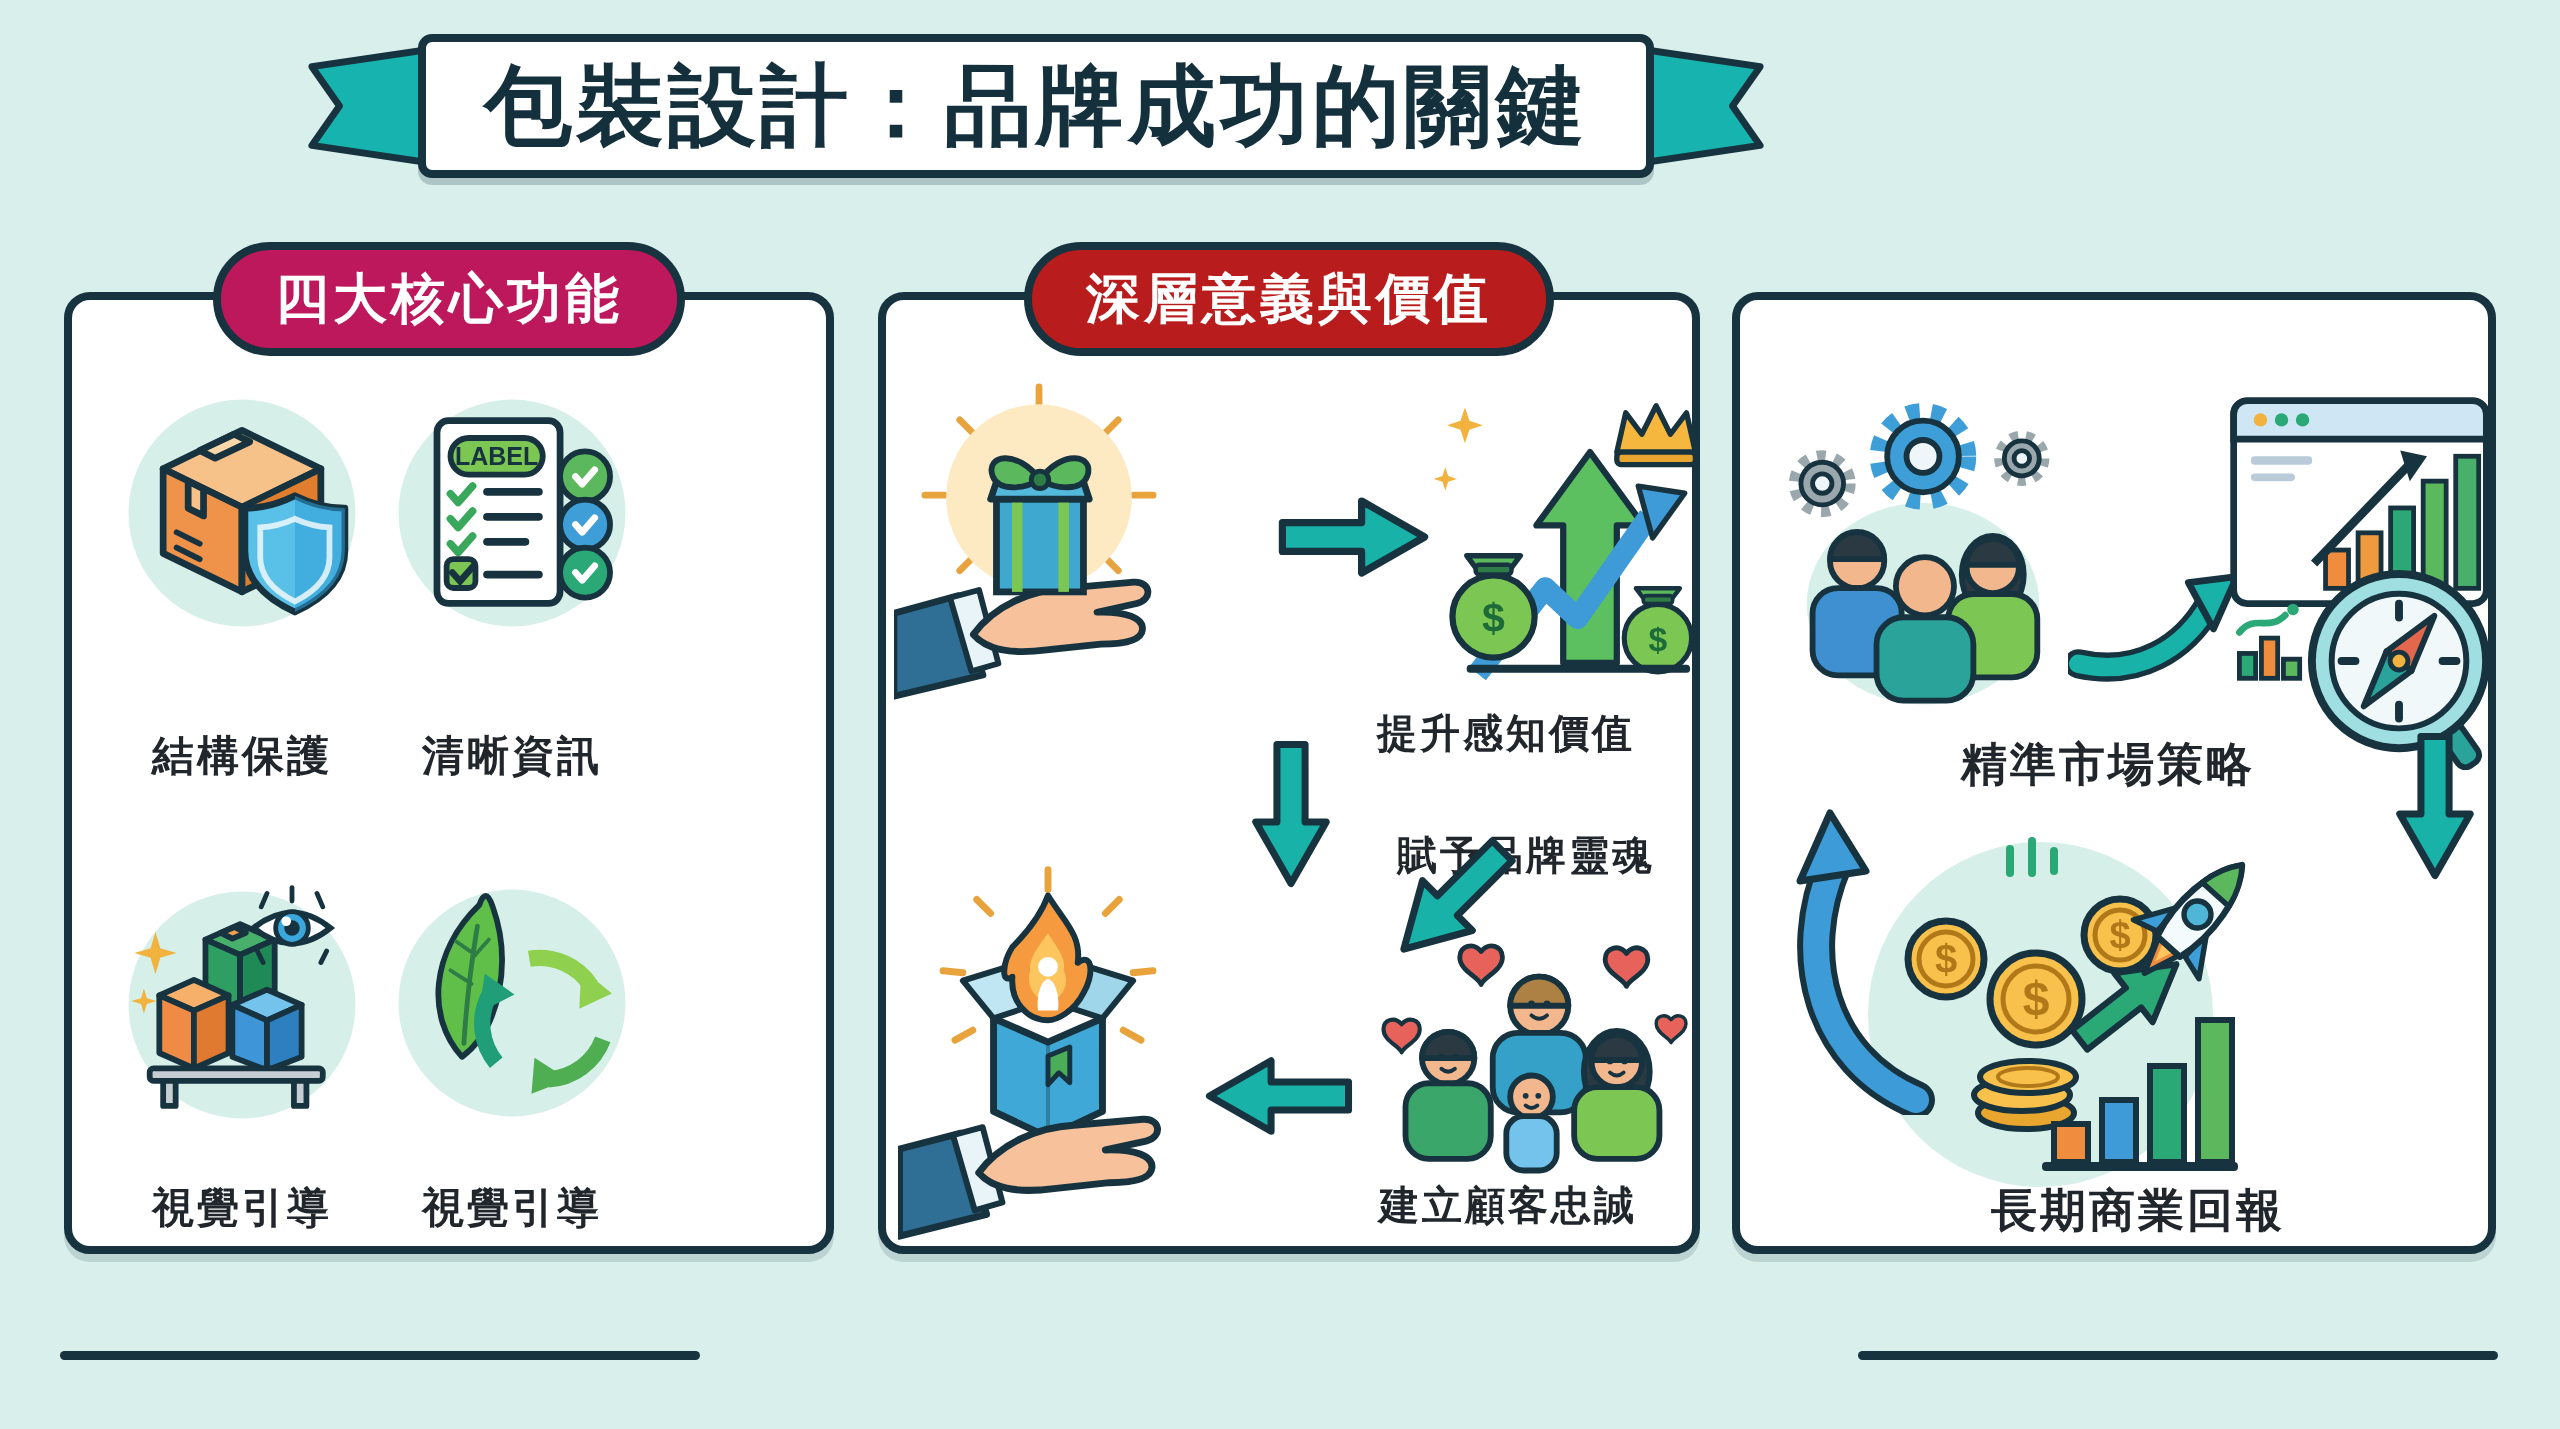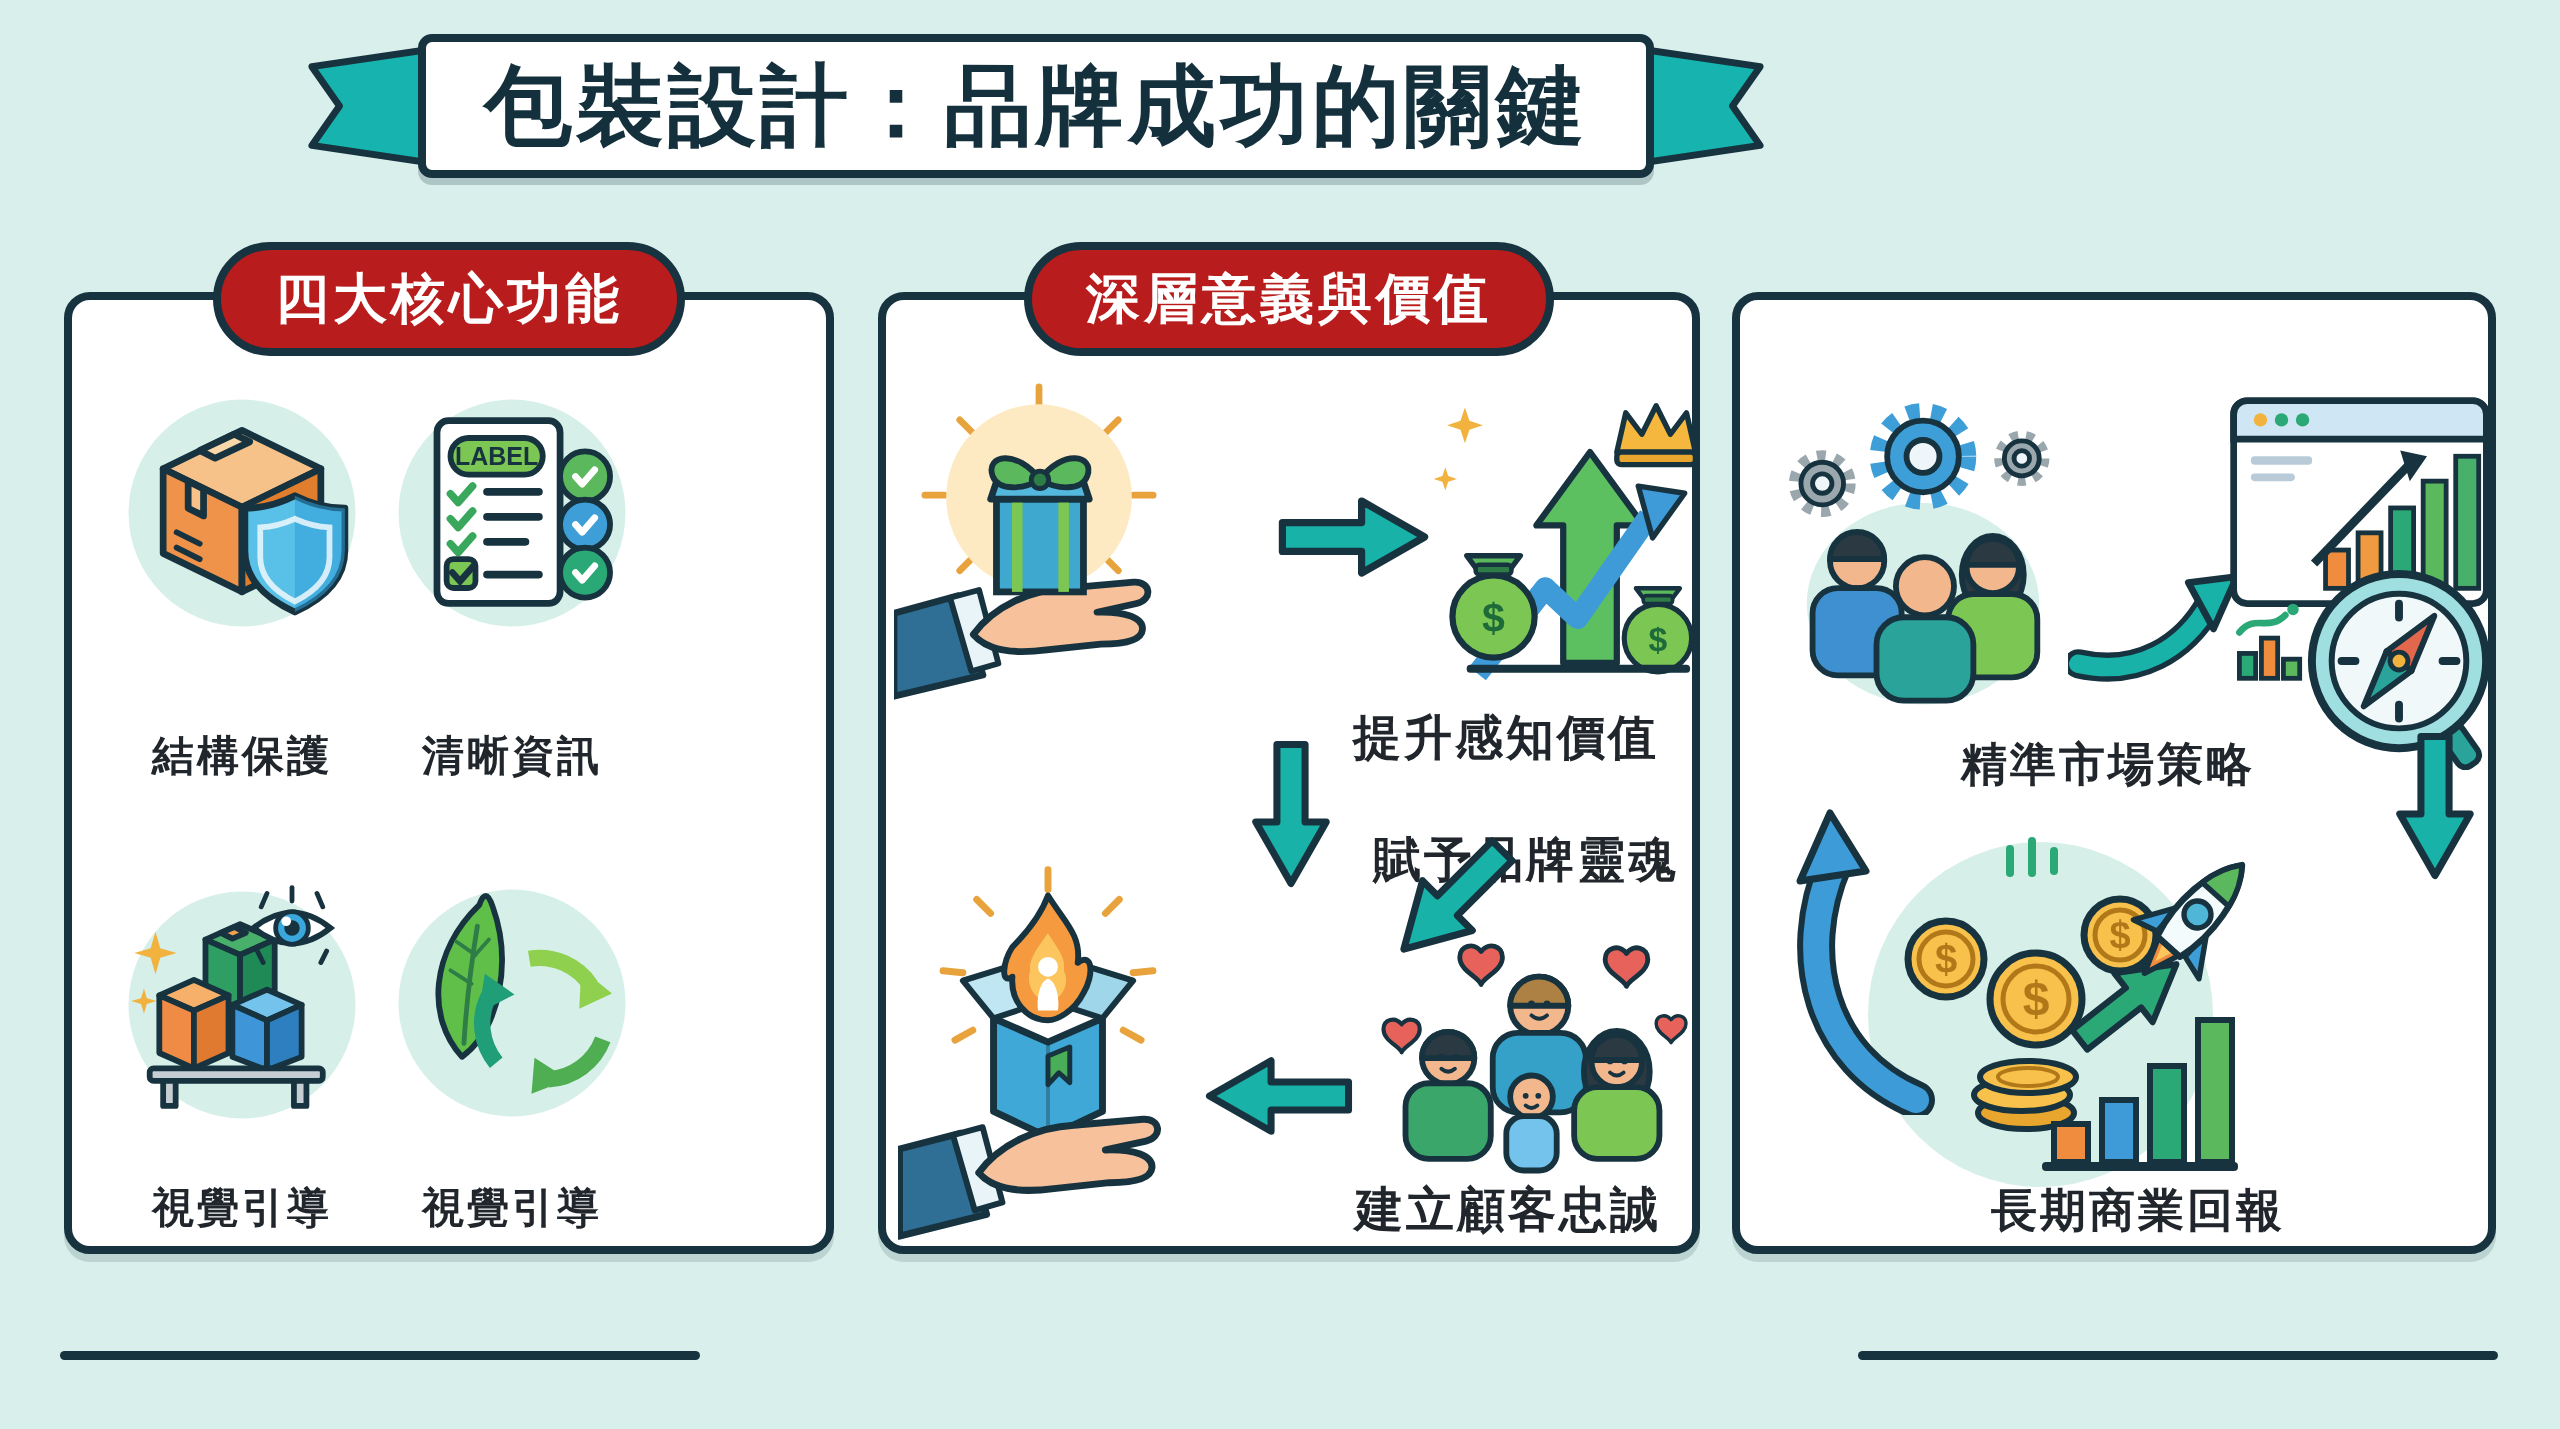--- a/index.html
+++ b/index.html
@@ -22,27 +22,27 @@
   .banner.bottom .tail{width:106px;height:100px}
   .banner.bottom .tail.l{margin-right:-14px}
   .banner.bottom .tail.r{margin-left:-14px}
   .side-line{position:absolute;top:1351px;height:9px;background:#17333f;border-radius:5px}
   
   .panel{position:absolute;top:292px;height:962px;background:#fff;border:8px solid #17333f;
     border-radius:26px;box-shadow:0 8px 0 rgba(23,51,63,.15)}
   .pill{position:absolute;top:-58px;left:50%;transform:translateX(-50%);height:114px;
     display:flex;align-items:center;justify-content:center;border:8px solid #17333f;border-radius:64px;
     color:#fff;font-size:54px;font-weight:800;letter-spacing:4px;padding:0 54px;white-space:nowrap;z-index:3}
-  .pill.green{background:#b91c1c}
+  .pill.green{background:#be185d}
   .pill.blue{background:#b91c1c}
   .pill.teal{background:#16a3ab}
   .abs{position:absolute}
   .abs svg{width:100%;height:100%;display:block}
   .cap{position:absolute;transform:translateX(-50%);font-weight:800;color:#20262b;
-    white-space:nowrap;font-size:48px;letter-spacing:3px}
+    white-space:nowrap;font-size:40px;letter-spacing:3px}
   .cap.small{font-size:46px}
   .cap.p1{font-size:42px}
   .blob{position:absolute;background:#d6f0e9;border-radius:50%}
   
   .bubble{position:absolute;background:#ddf2ee;border:7px solid #17333f;border-radius:22px;
     padding:16px 22px;color:#155a64;font-weight:800;font-size:34px;line-height:1.35;white-space:nowrap}
   .bubble .tail-svg{position:absolute;top:-33px;right:26px;width:52px;height:36px}
 </style>
 </head>
 <body>

